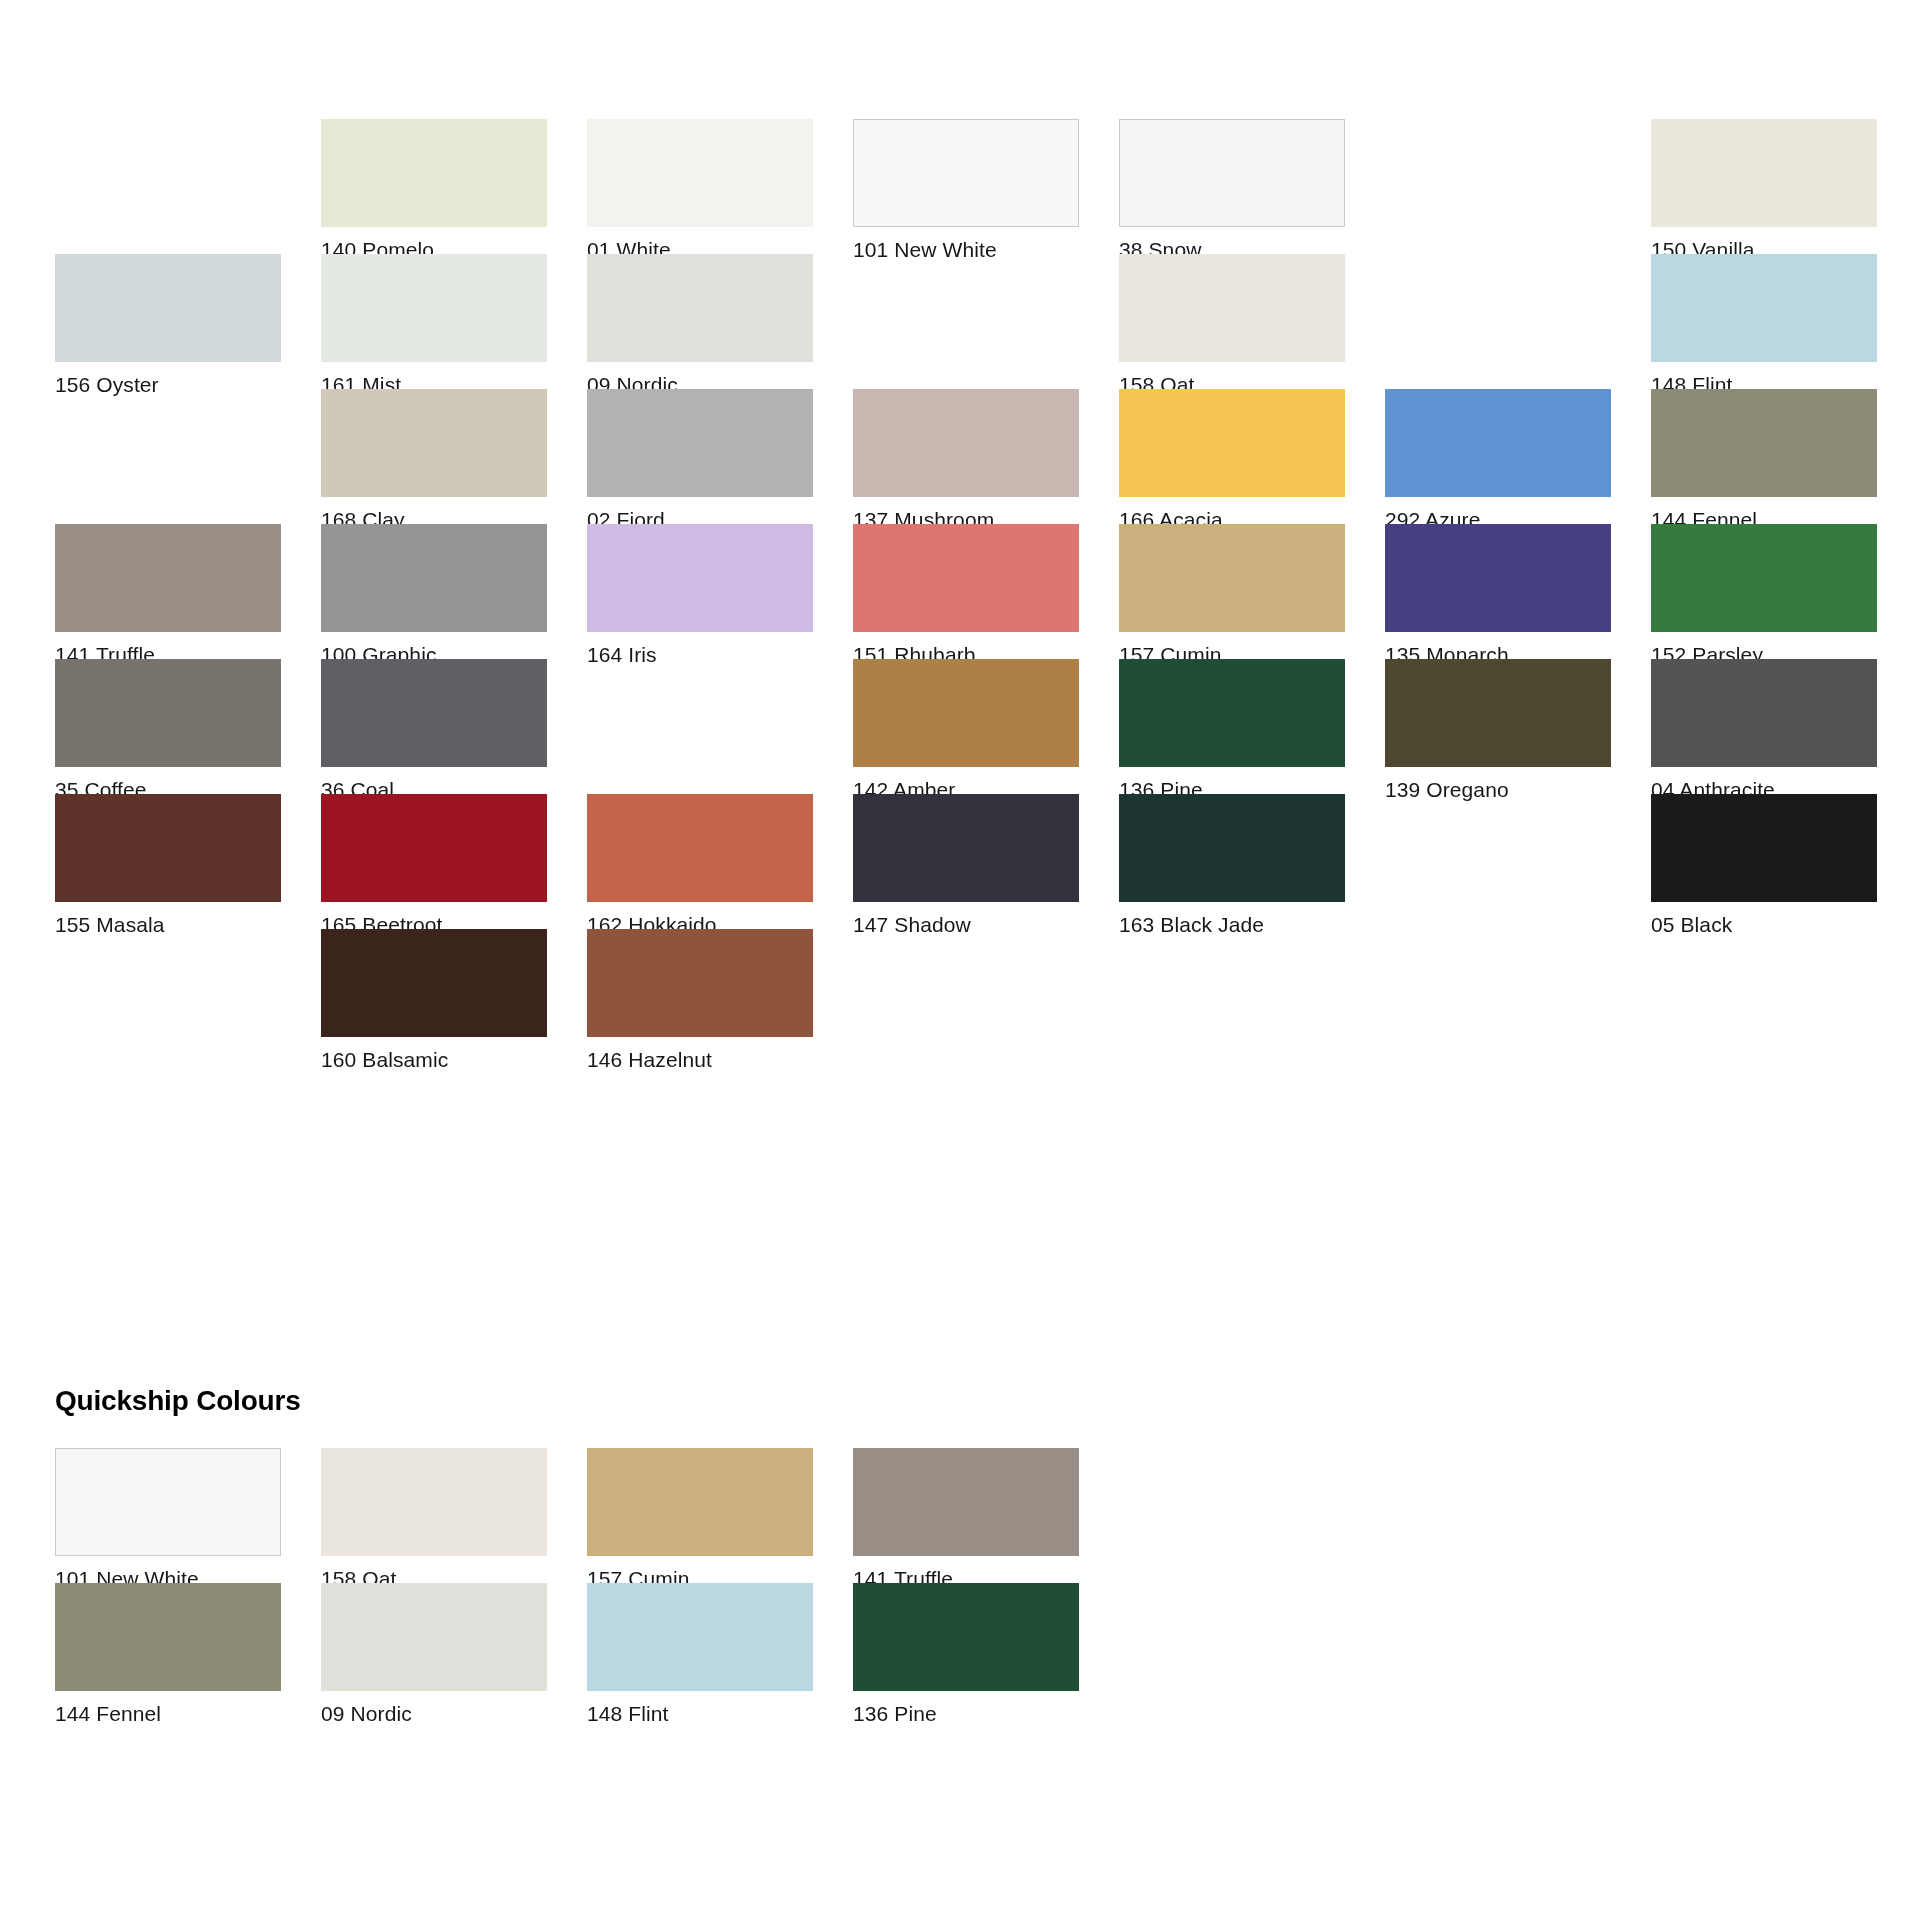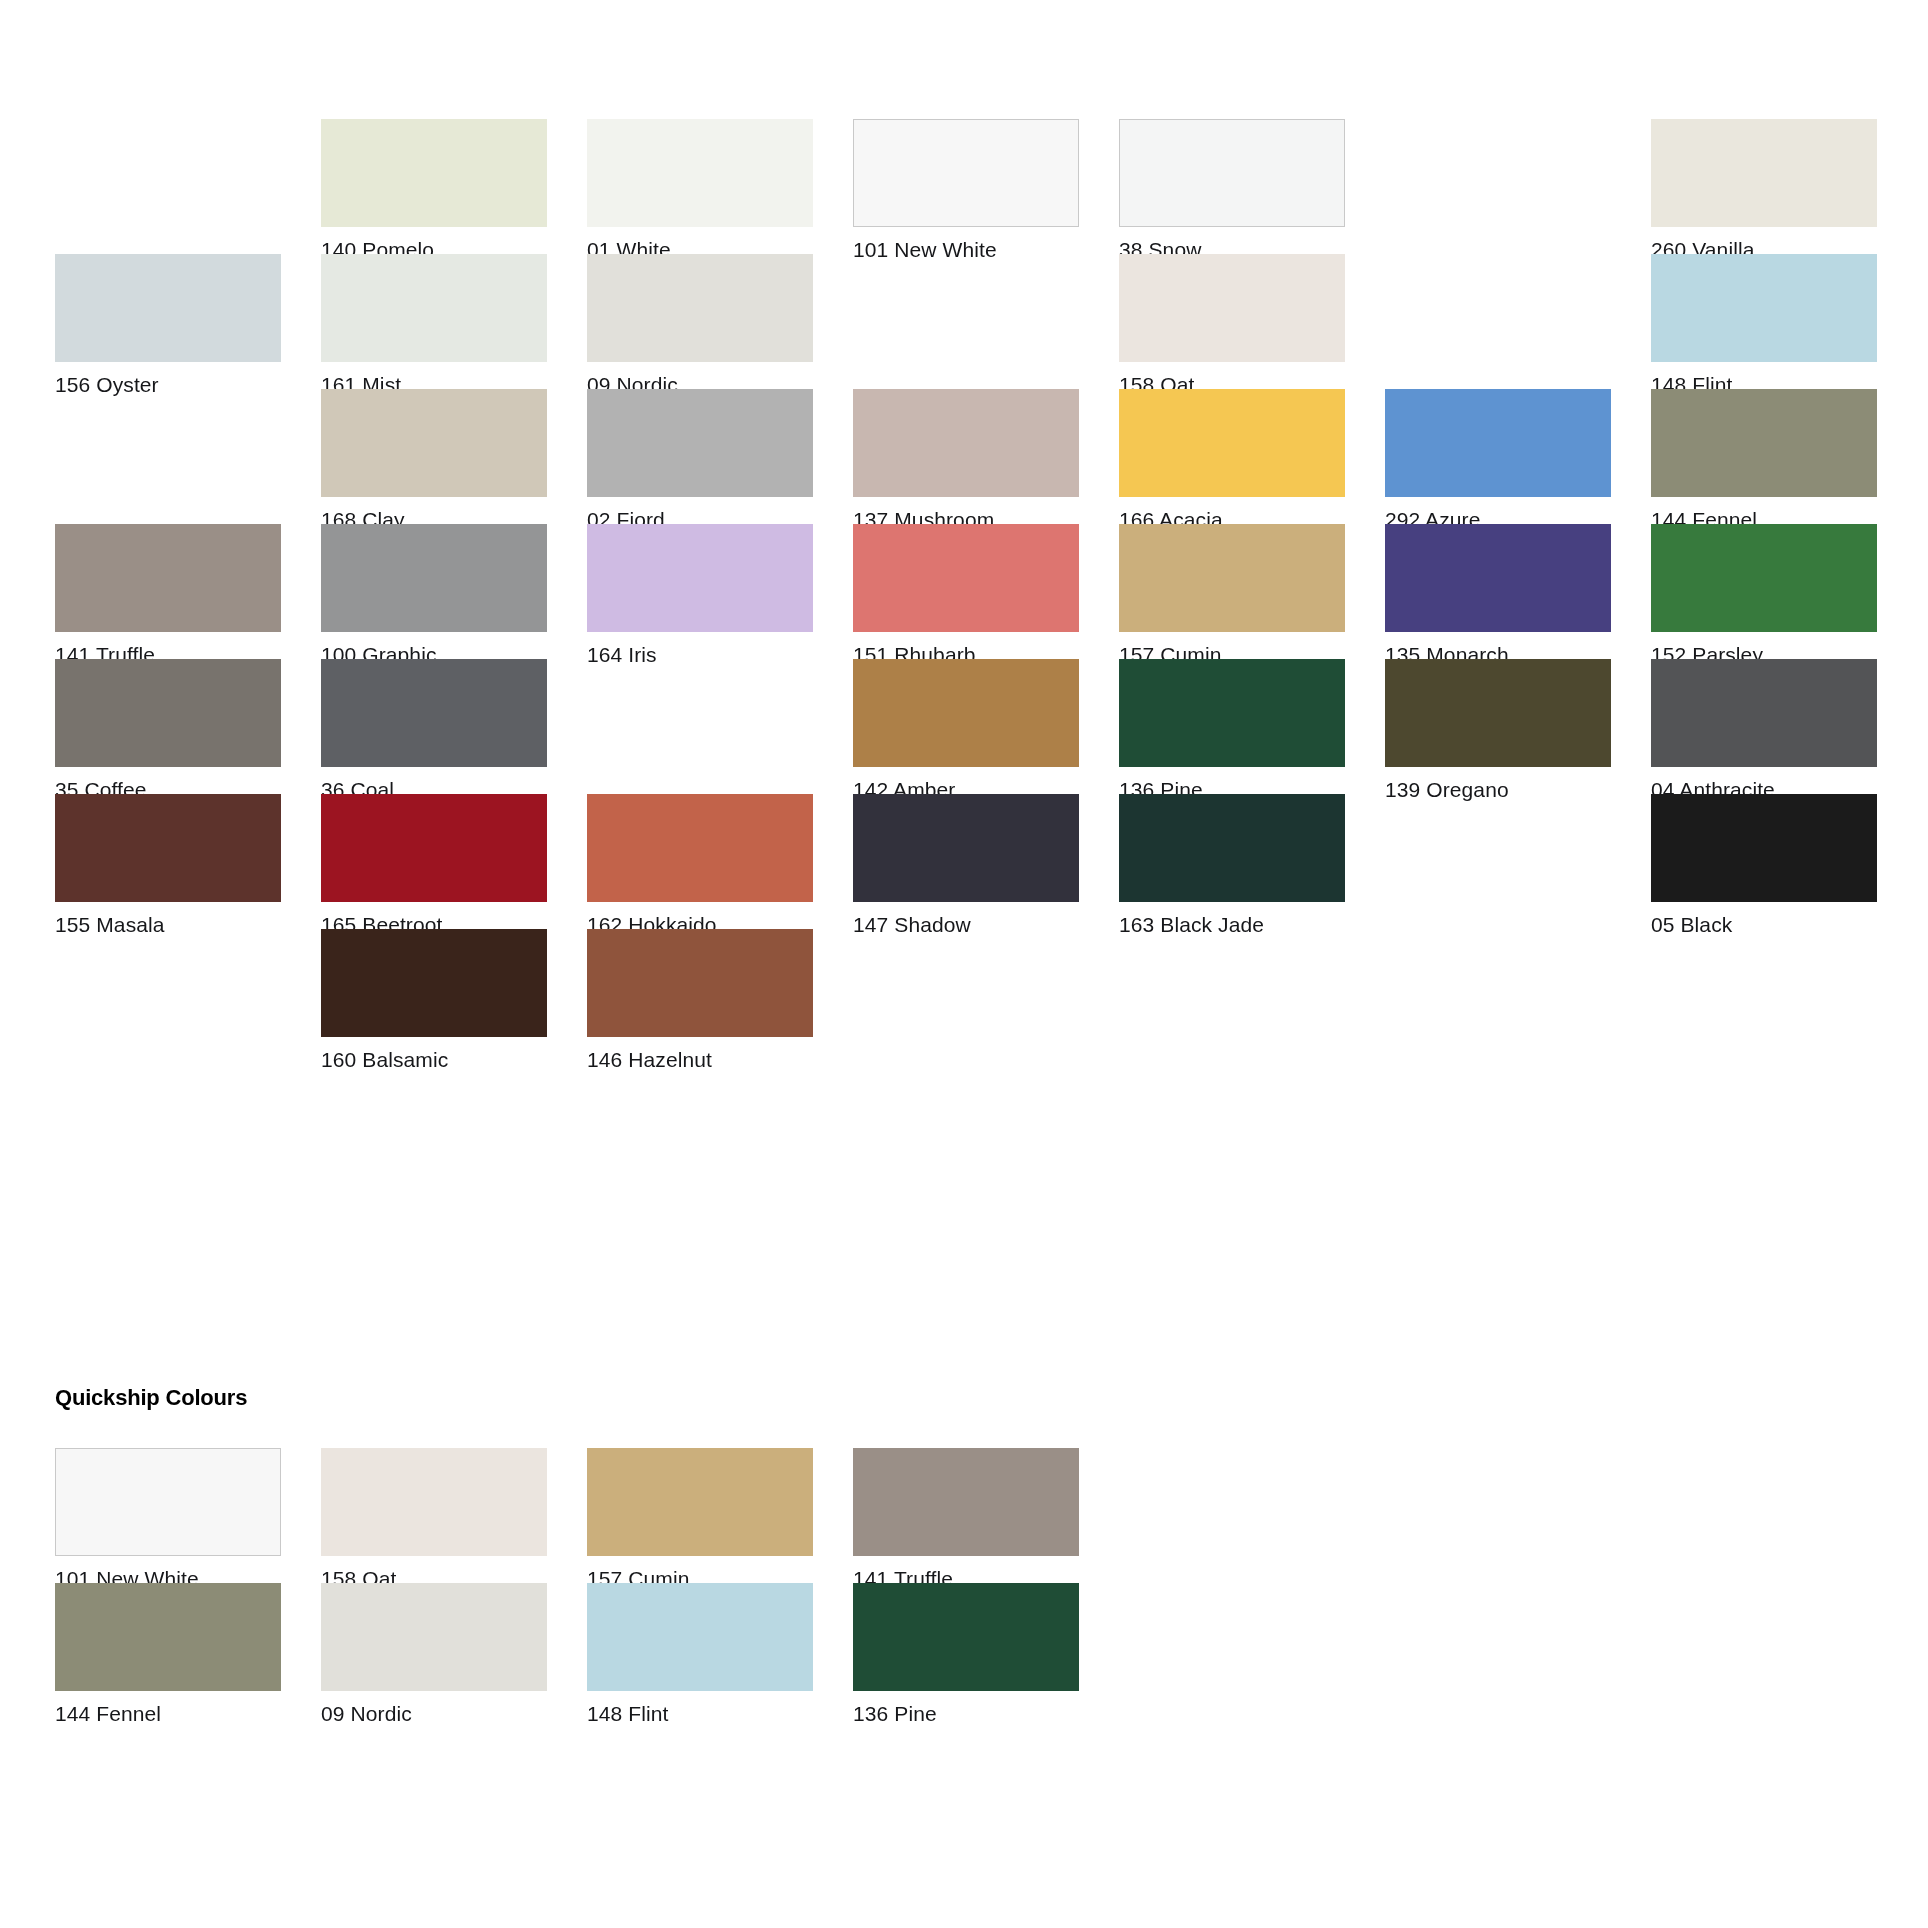--- a/index.html
+++ b/index.html
@@ -58,21 +58,21 @@
     color: #16171a;
     margin-top: 10px;
     white-space: nowrap;
     font-weight: 400;
   }
 
   
   .section-heading {
     position: absolute;
     left: 55px;
-    font-size: 22px;
+    font-size: 28px;
     font-weight: 700;
     letter-spacing: -0.2px;
     color: #000000;
   }
   #quickship-heading { top: 1385px; }
 
   .quickship-grid {
     position: absolute;
     left: 55px;
     top: 1448px;
@@ -102,21 +102,21 @@
         <div class="chip bordered" style="background-color: rgb(247, 247, 247);"></div>
         <div class="chip-label">101 New White</div>
       </div>
       <div class="cell">
         <div class="chip bordered" style="background-color: rgb(244, 245, 245);"></div>
         <div class="chip-label">38 Snow</div>
       </div>
       <div class="cell empty"></div>
       <div class="cell">
         <div class="chip" style="background-color: rgb(234, 231, 221);"></div>
-        <div class="chip-label">260 Vanilla</div>
+        <div class="chip-label">150 Vanilla</div>
       </div>
       <div class="cell">
         <div class="chip" style="background-color: rgb(210, 218, 221);"></div>
         <div class="chip-label">156 Oyster</div>
       </div>
       <div class="cell">
         <div class="chip" style="background-color: rgb(229, 233, 227);"></div>
         <div class="chip-label">161 Mist</div>
       </div>
       <div class="cell">

